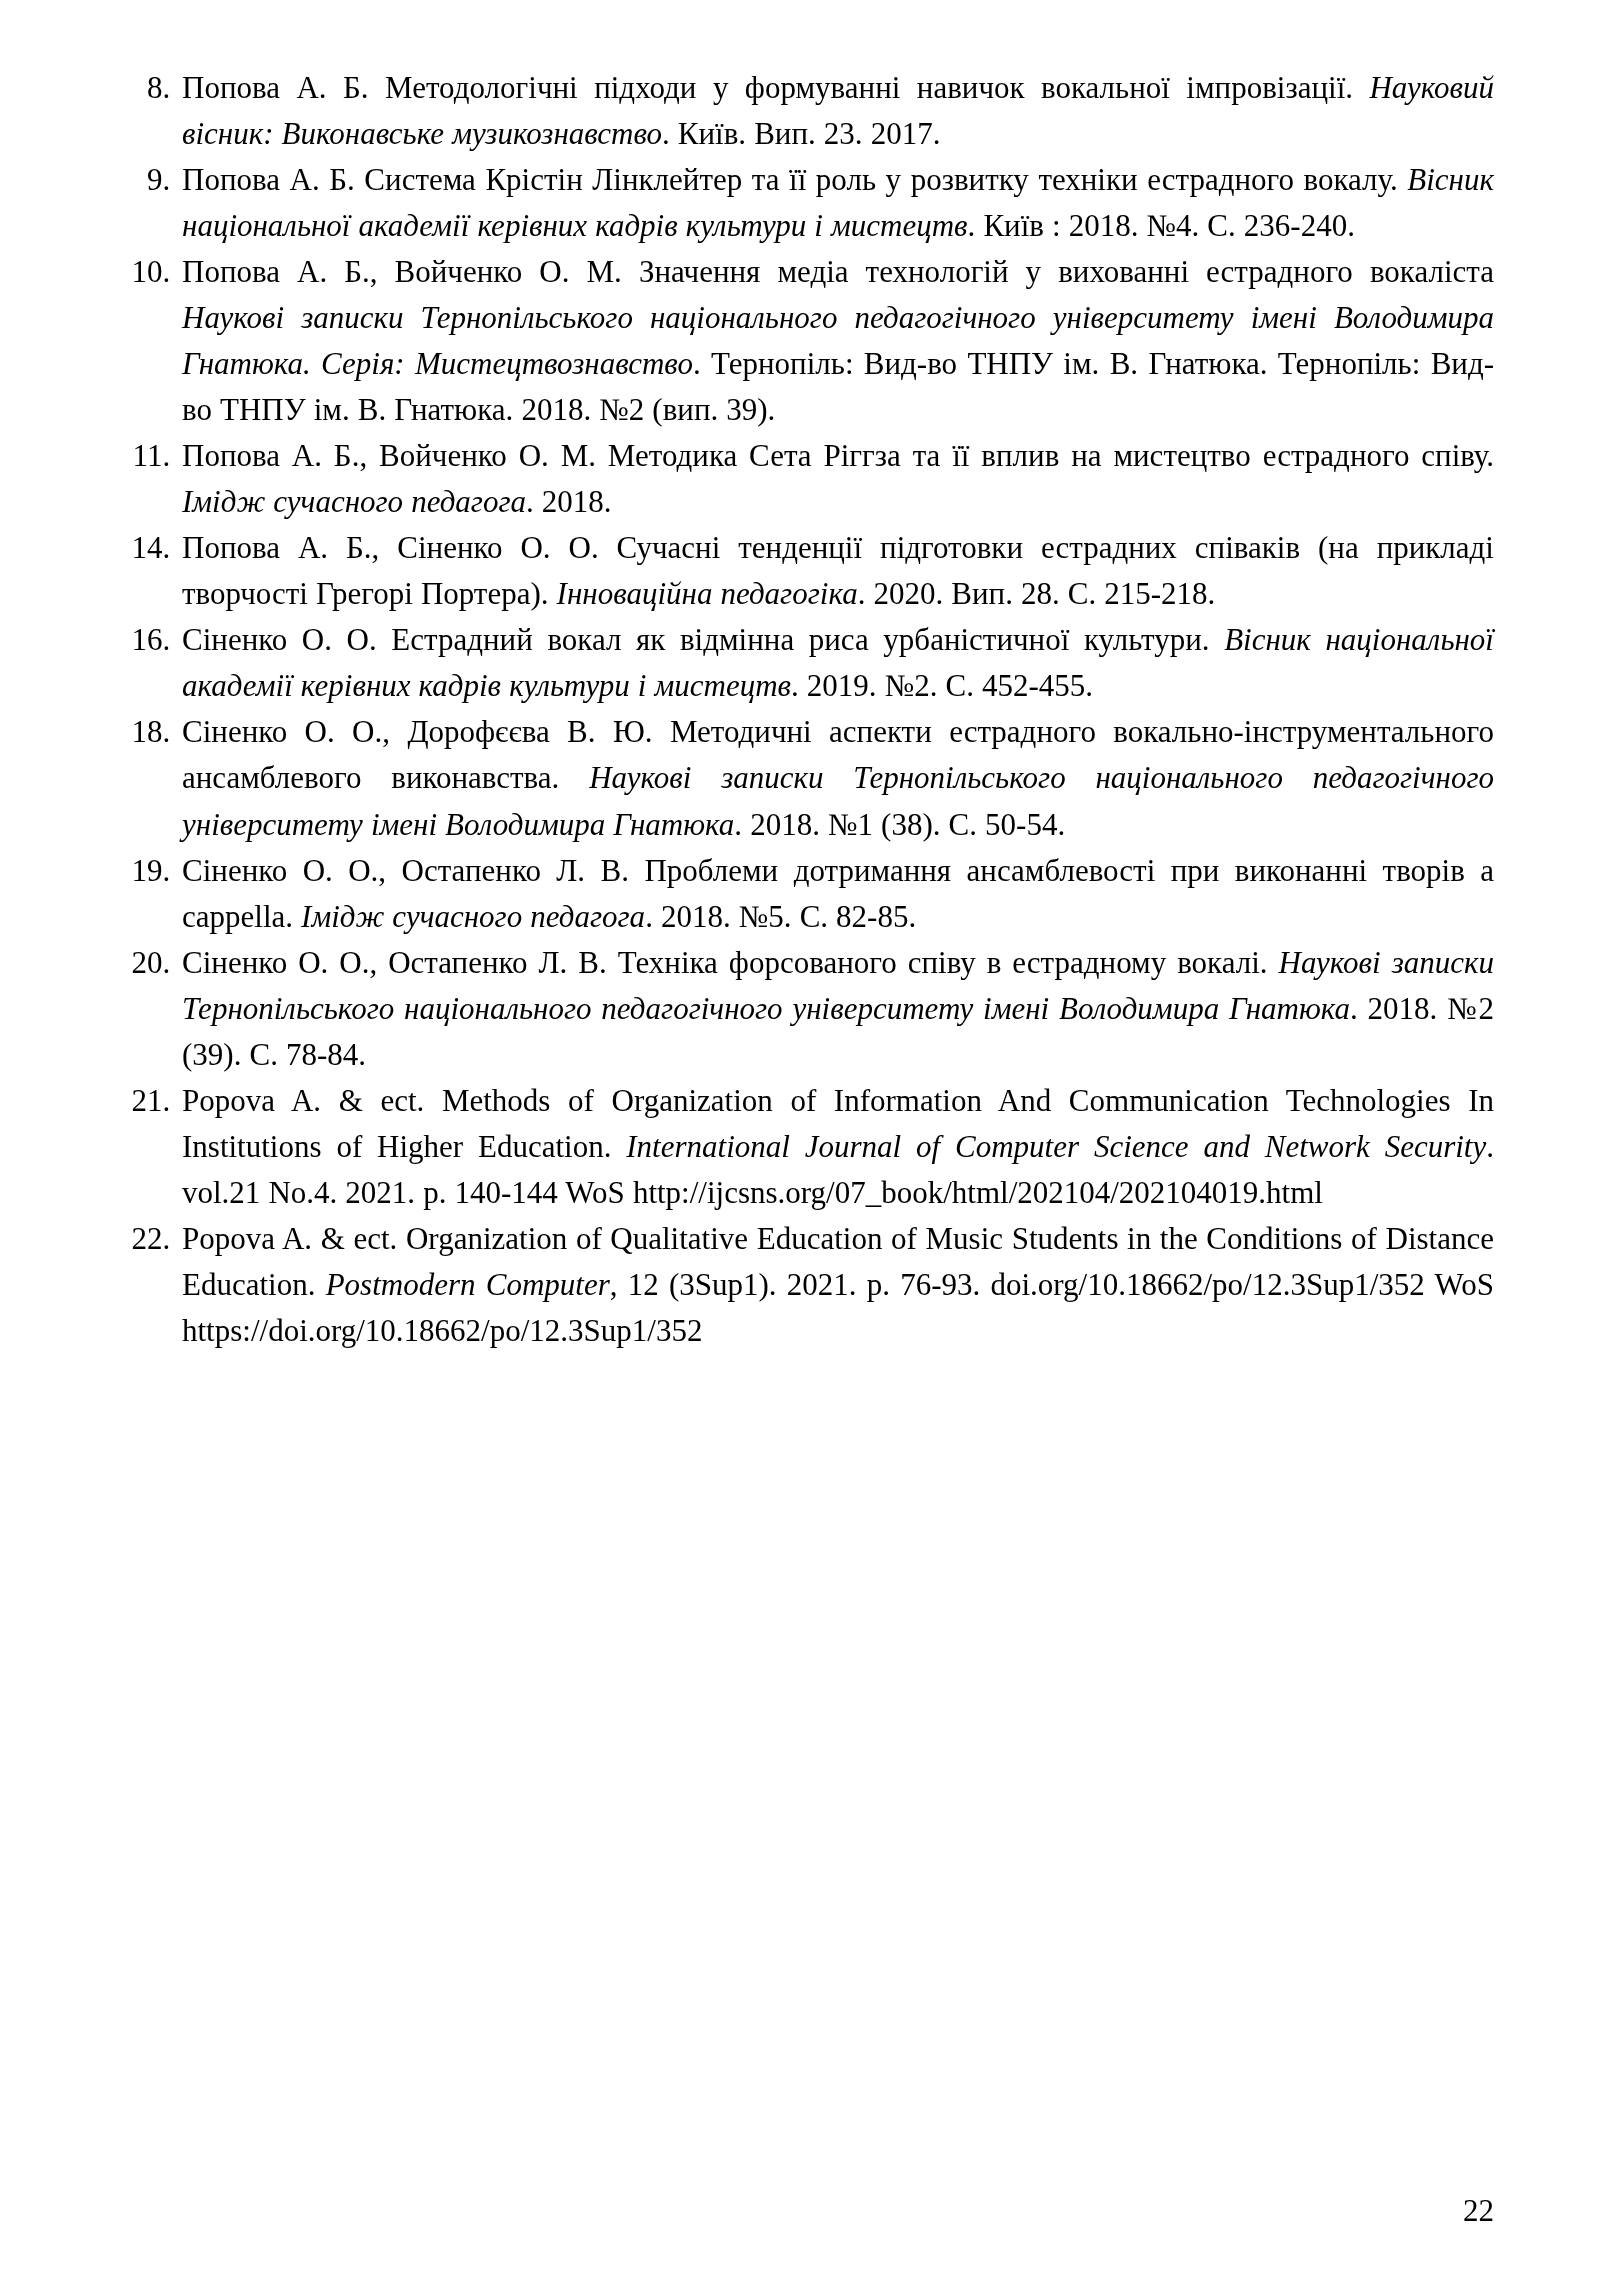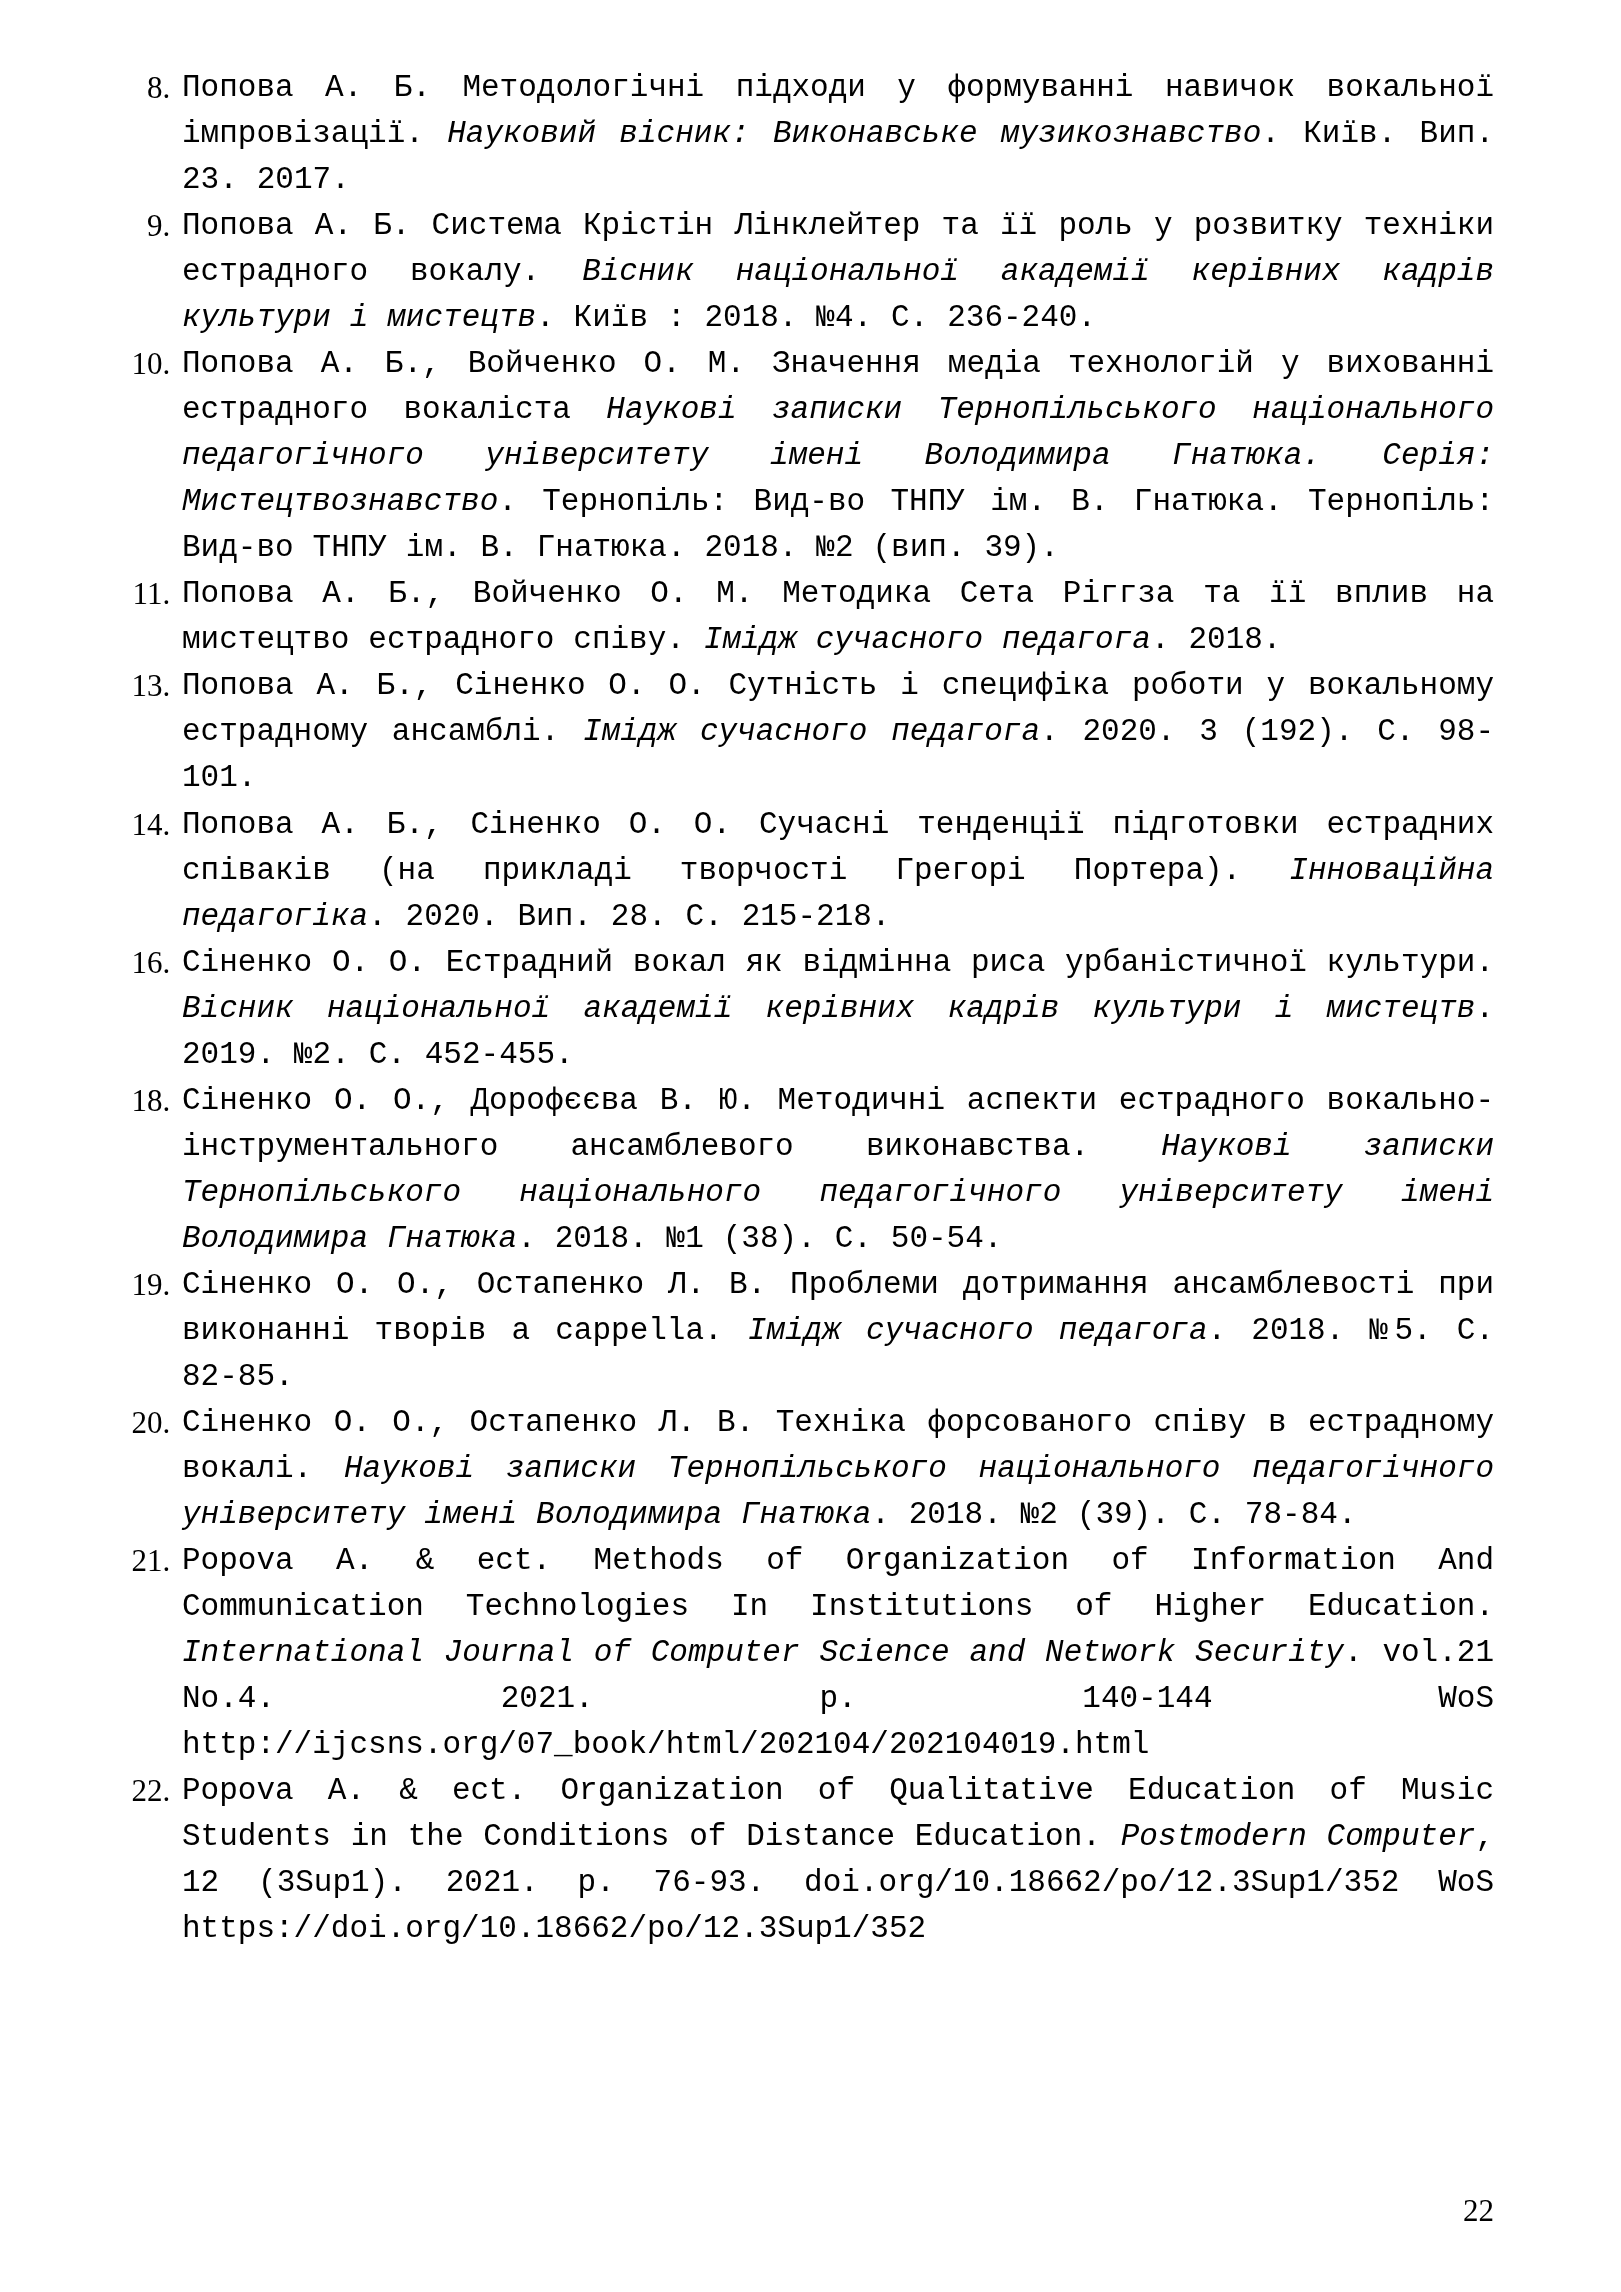--- a/index.html
+++ b/index.html
@@ -43,21 +43,20 @@
     padding-right: 11.8px;
     box-sizing: border-box;
     white-space: nowrap;
   }
   .reftext {
     flex: 1 1 auto;
     text-align: justify;
     text-justify: inter-word;
     hyphens: none;
     word-spacing: 0.01em;
-    font-family: Liberation Mono, monospace;
   }
   .it {
     font-style: italic;
   }
   .pagenum {
     position: absolute;
     right: 127px;
     bottom: 67px;
     font-size: 31px;
     line-height: 1;
@@ -78,24 +77,20 @@
         <span class="refnum">9.</span>
         <span class="reftext"><span>Попова А. Б. Система Крістін Лінклейтер та її роль у розвитку техніки естрадного вокалу. </span><span class="it">Вісник національної академії керівних кадрів культури і мистецтв</span><span>. Київ : 2018. №4. С. 236-240.</span></span>
       </li>
       <li class="refitem">
         <span class="refnum">10.</span>
         <span class="reftext"><span>Попова А. Б., Войченко О. М. Значення медіа технологій у вихованні естрадного вокаліста </span><span class="it">Наукові записки Тернопільського національного педагогічного університету імені Володимира Гнатюка. Серія: Мистецтвознавство</span><span>. Тернопіль: Вид-во ТНПУ ім. В. Гнатюка. Тернопіль: Вид-во ТНПУ ім. В. Гнатюка. 2018. №2 (вип. 39).</span></span>
       </li>
       <li class="refitem">
         <span class="refnum">11.</span>
         <span class="reftext"><span>Попова А. Б., Войченко О. М. Методика Сета Ріггза та її вплив на мистецтво естрадного співу. </span><span class="it">Імідж сучасного педагога</span><span>. 2018.</span></span>
-      </li>
-      <li class="refitem">
-        <span class="refnum">13.</span>
-        <span class="reftext"><span>Попова А. Б., Сіненко О. О. Сутність і специфіка роботи у вокальному естрадному ансамблі. </span><span class="it">Імідж сучасного педагога</span><span>. 2020. 3 (192). С. 98-101.</span></span>
       </li>
       <li class="refitem">
         <span class="refnum">14.</span>
         <span class="reftext"><span>Попова А. Б., Сіненко О. О. Сучасні тенденції підготовки естрадних співаків (на прикладі творчості Грегорі Портера). </span><span class="it">Інноваційна педагогіка</span><span>. 2020. Вип. 28. С. 215-218.</span></span>
       </li>
       <li class="refitem">
         <span class="refnum">16.</span>
         <span class="reftext"><span>Сіненко О. О. Естрадний вокал як відмінна риса урбаністичної культури. </span><span class="it">Вісник національної академії керівних кадрів культури і мистецтв</span><span>. 2019. №2. С. 452-455.</span></span>
       </li>
       <li class="refitem">

